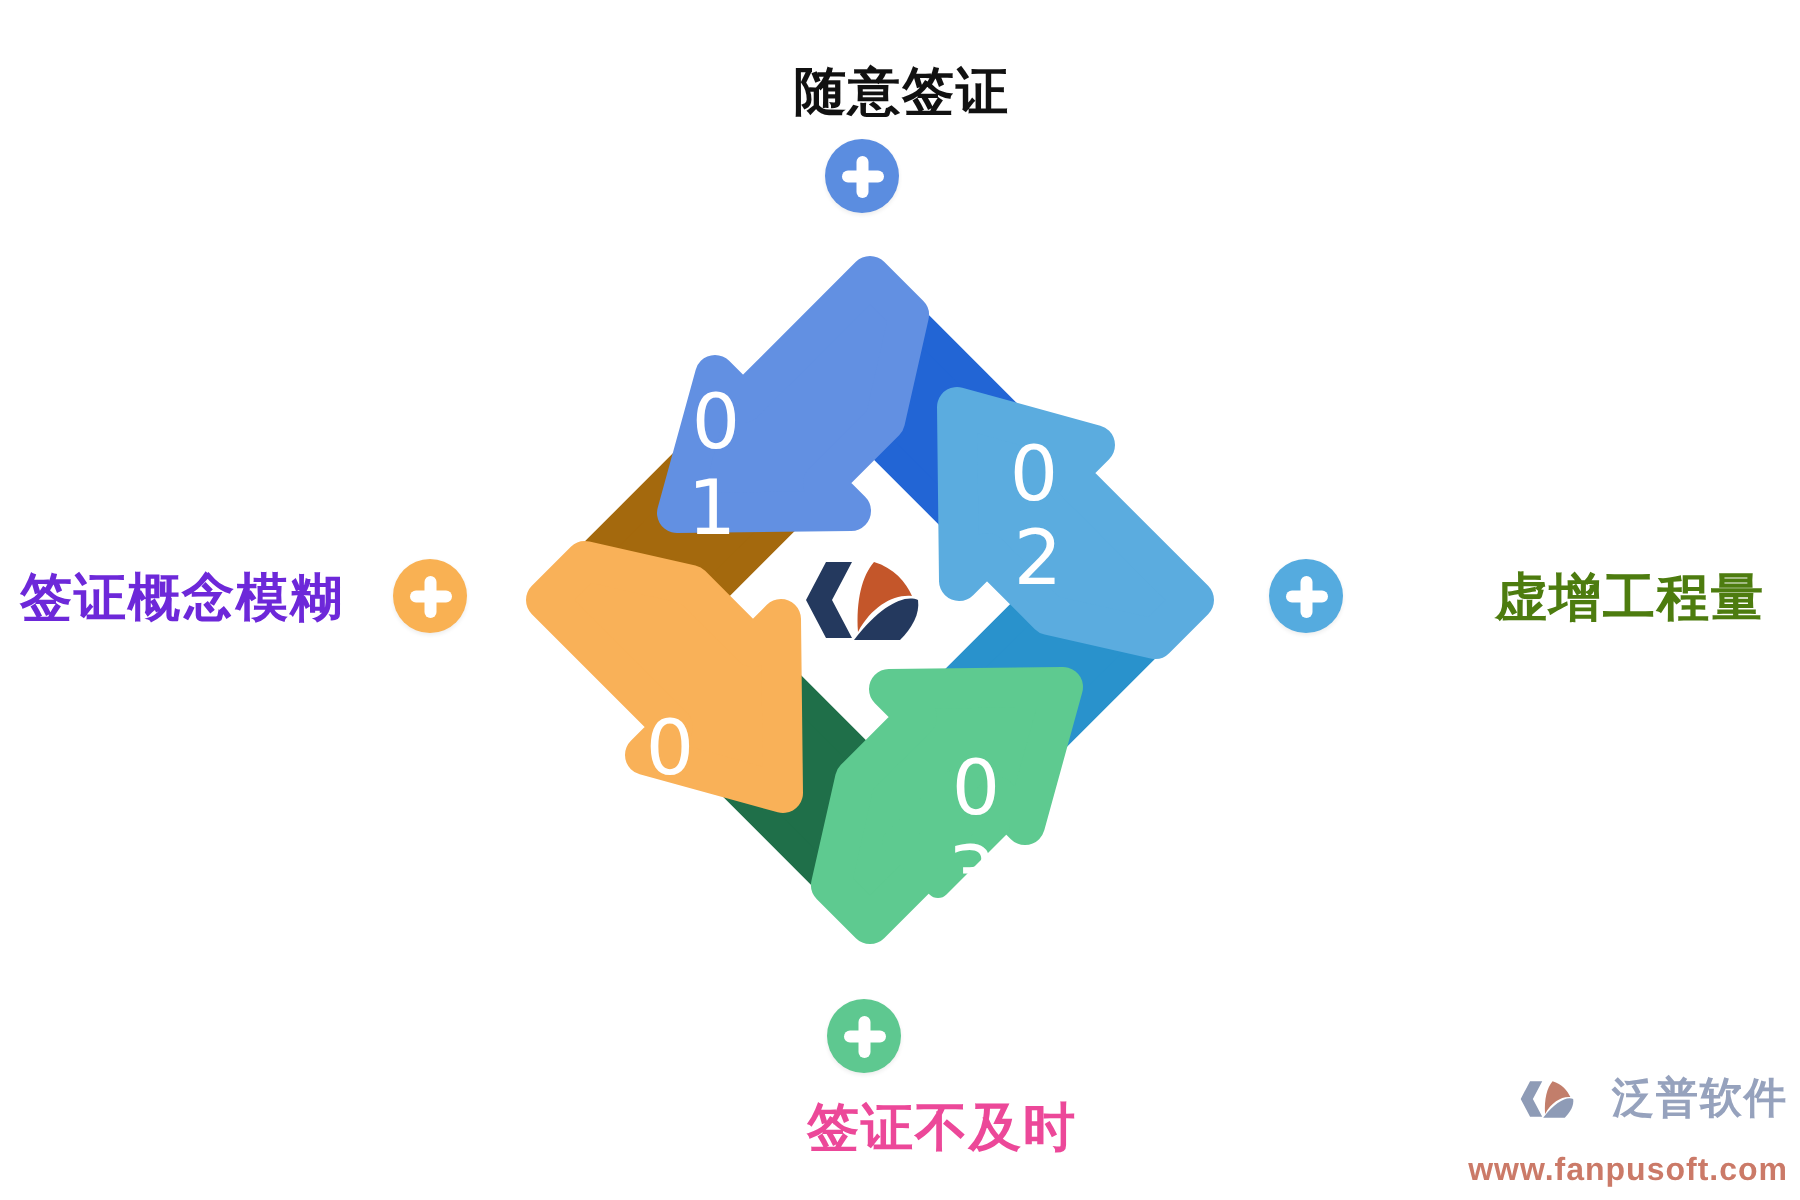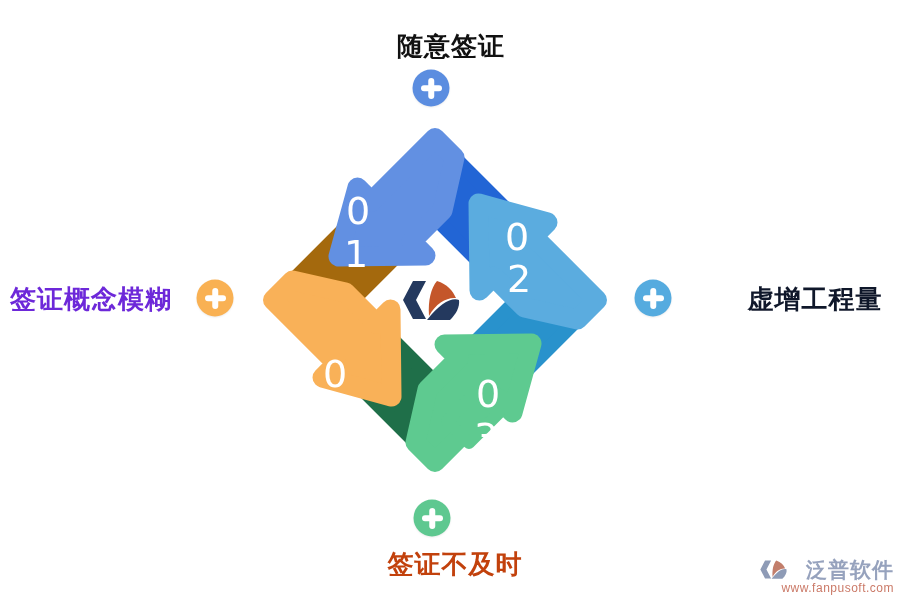--- a/index.html
+++ b/index.html
@@ -10,21 +10,21 @@
   .factor-label{position:absolute;transform:translate(-50%,-50%);font-size:26px;font-weight:700;
                 color:#111;white-space:nowrap;letter-spacing:1px;}
   .plus{position:absolute;width:37px;height:37px;border-radius:50%;transform:translate(-50%,-50%);
         box-shadow:0 1px 2px rgba(0,0,0,.08);}
   .plus .bar{position:absolute;background:#fff;border-radius:4px;left:50%;top:50%;}
   .plus .bar-h{width:21px;height:6.5px;transform:translate(-50%,-50%);}
   .plus .bar-v{width:6.5px;height:21px;transform:translate(-50%,-50%);}
   .watermark{position:absolute;right:6px;bottom:6px;text-align:right;line-height:1;}
   .wm-row{display:flex;align-items:center;justify-content:flex-end;gap:18px;}
   .wm-brand{font-size:21px;font-weight:700;letter-spacing:1px;}
-  .wm-url{font-size:12px;font-weight:400;letter-spacing:.5px;margin-top:1px;}
+  .wm-url{font-size:16px;font-weight:700;letter-spacing:.5px;margin-top:17px;}
 </style>
 </head>
 <body>
 
 <div class="stage">
 
   <svg class="diagram" viewBox="0 0 900 600">
     <g id="arrow-layer">
         <path d="M446,149 L533.5,236.5 L493.5,276.5 L406,189 Z" fill="#2265d5" stroke="#2265d5" stroke-width="14" class="arrow-piece"></path>
         <path d="M586,311 L498.5,398.5 L458.5,358.5 L546,271 Z" fill="#2992cc" stroke="#2992cc" stroke-width="14" class="arrow-piece"></path>
@@ -47,22 +47,22 @@
         <text x="333" y="429" text-anchor="middle" font-size="38" font-family="&quot;DejaVu Sans&quot;,&quot;Liberation Sans&quot;,sans-serif" fill="#ffffff">4</text>
       </g>
     <g id="center-logo">
       <path class="logo-navy" d="M426,281 L413,281 L403,300 L413,319 L426,319 L416,300 Z" fill="#24395e"></path>
       <path class="logo-orange" d="M429,316 C428,300 431,288 437,281 C447,284 453,291 456,298 C447,297 436,303 429,316 Z" fill="#c4562a"></path>
       <path class="logo-navy" d="M427,320 C440,303 452,297 459,300 C460,307 456,314 450,320 Z" fill="#24395e"></path>
     </g>
   </svg>
 
   <div class="factor-label" style="left: 451px; top: 46px; color: rgb(17, 17, 17); text-align: right;">随意签证</div>
-  <div class="factor-label" style="left: 815px; top: 299px; color: #0f172a;">虚增工程量</div>
-  <div class="factor-label" style="left: 455px; top: 564px; color: #c2410c;">签证不及时</div>
+  <div class="factor-label" style="left: 815px; top: 299px; color: #4d7c0f;">虚增工程量</div>
+  <div class="factor-label" style="left: 471px; top: 564px; color: #ec4899;">签证不及时</div>
   <div class="factor-label" style="left: 91px; top: 299px; color: #6d28d9;">签证概念模糊</div>
 
   <div class="plus" id="plus-0" style="left: 431px; top: 88px; background: rgb(91, 141, 224);">
     <span class="bar bar-h"></span>
     <span class="bar bar-v"></span>
   </div>
   <div class="plus" id="plus-1" style="left: 653px; top: 298px; background: rgb(85, 171, 223);">
     <span class="bar bar-h"></span>
     <span class="bar bar-v"></span>
   </div>

